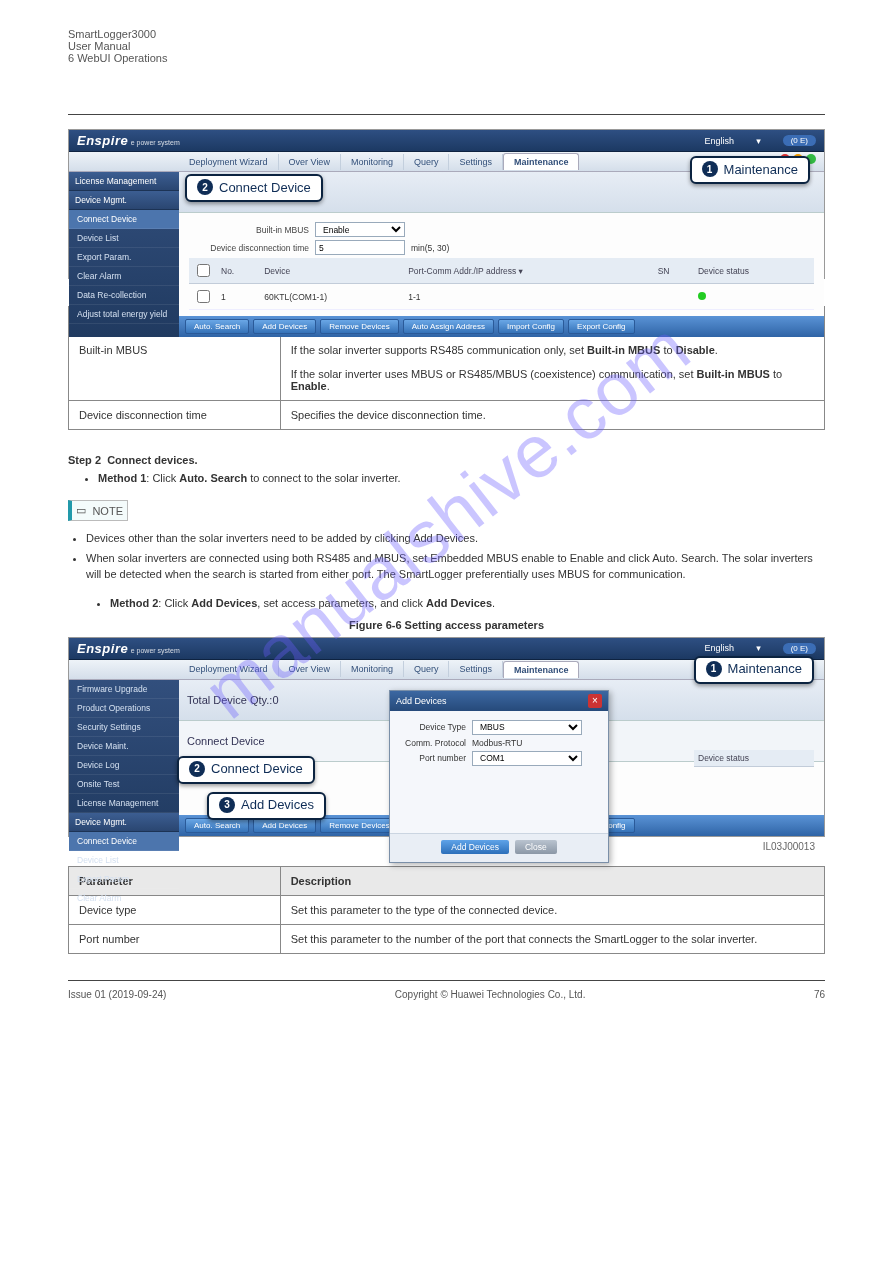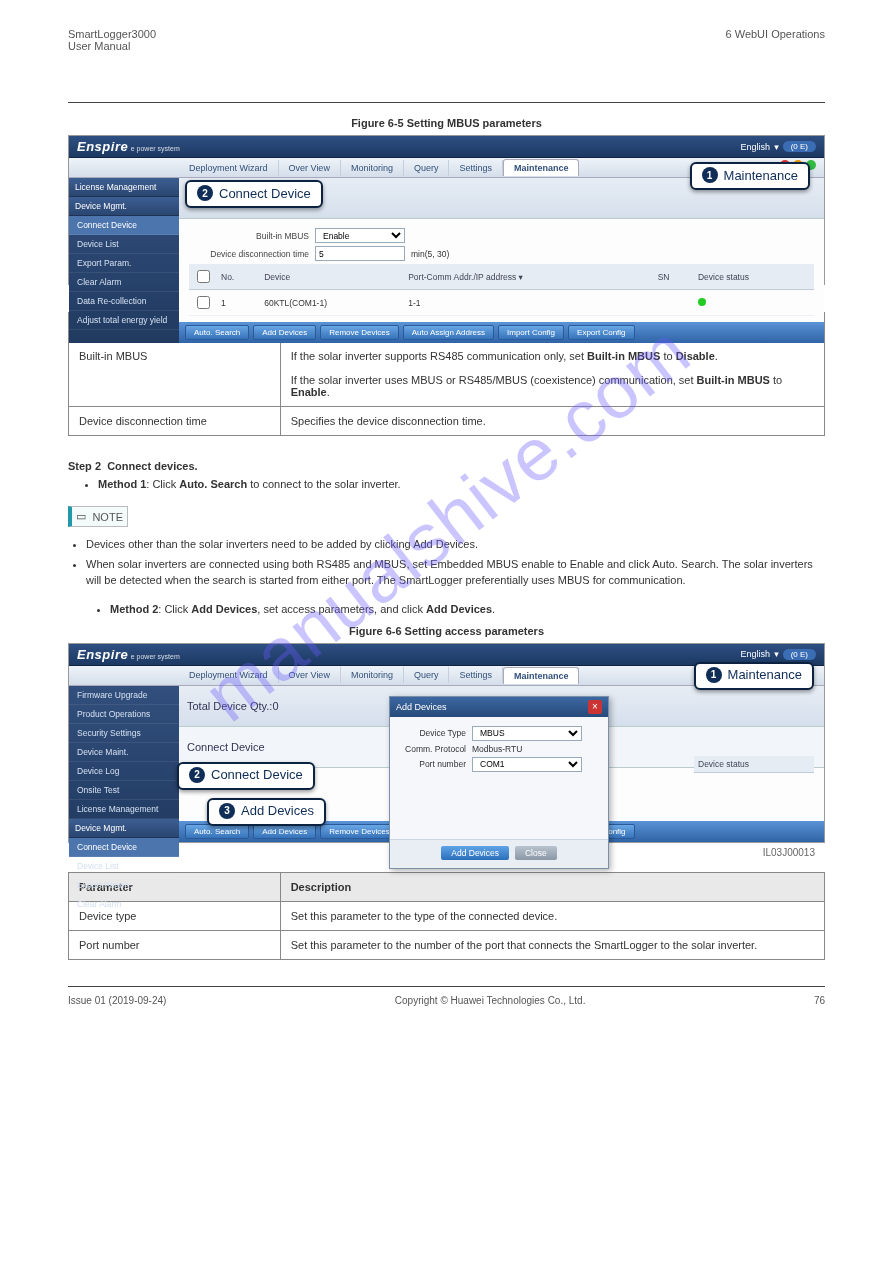--- a/index.html
+++ b/index.html
@@ -6,21 +6,21 @@
   html, body { margin:0; padding:0; }
   body {
     width: 893px; height: 1263px;
     background: #fff;
     font-family: Arial, Helvetica, sans-serif;
     font-size: 12px; color:#333;
     position: relative;
   }
   .page { padding: 40px 68px 40px 68px; position: relative; }
   .header-line { border-top:1px solid #444; margin: 50px 0 14px 0; }
-  .head-row { display:flex; justify-content:space-between; font-size:11px; color:#555; margin-top:-12px; }
+  .head-row { display:flex; font-size:11px; color:#555; margin-top:-12px;flex-direction:column; }
   .figure-title, .table-title { text-align:center; font-size:11px; margin:8px 0 6px 0; }
   .fig-id { text-align:right; font-size:10px; color:#666; margin:4px 10px 0 0; }
 
   
   .watermark {
     position:absolute; left:50%; top:50%;
     transform: translate(-50%,-50%) rotate(-38deg);
     font-size: 74px; color:#6a5cff; opacity:0.35;
     letter-spacing:1px; pointer-events:none; z-index:5;
     font-weight:400; white-space:nowrap;
@@ -33,21 +33,21 @@
     font-size:9px; color:#fff;
   }
   .shot .topbar {
     height:22px;
     background: linear-gradient(#2e4f82, #1c3963);
     display:flex; align-items:center; padding:0 8px;
     border-bottom:1px solid #0e2341;
   }
   .shot .brand { font-style:italic; font-weight:bold; font-size:13px; letter-spacing:0.5px; }
   .shot .lang {
-    margin-left:auto; font-size:9px; display:flex; align-items:center; gap:4px;
+    margin-left:auto; font-size:9px; display:flex; align-items:center; gap:22px;
   }
   .shot .lang .pill { background:#3b6db5; border-radius:8px; padding:1px 8px; font-size:8px; }
   .shot .tabs {
     height:20px; background: linear-gradient(#eef3f8,#d4deea);
     display:flex; align-items:center; padding-left:110px;
     border-bottom:1px solid #aab;
   }
   .shot .tab {
     color:#33507a; font-size:9px; padding:3px 10px 3px 10px;
     border-right:1px solid #c3cfdd;
@@ -149,23 +149,20 @@
   <div class="head-row">
     <div>
       <span>SmartLogger3000</span><br>
       <span>User Manual</span>
     </div>
     <div>6 WebUI Operations</div>
   </div>
   <div class="header-line"></div>
 
   
-  <div class="figure-title">
-    <b>Figure 6-5 Setting MBUS parameters</b>
-  </div>
 
   
   <div class="shot" style="height:150px;">
     <div class="topbar">
       <span><span class="brand">Enspire</span> <span style="font-size:7px;opacity:.8">e power system</span></span>
       <span class="lang">
         <span>English</span>
         <span>▾</span>
         <span class="pill">(0 E)</span>
       </span>

